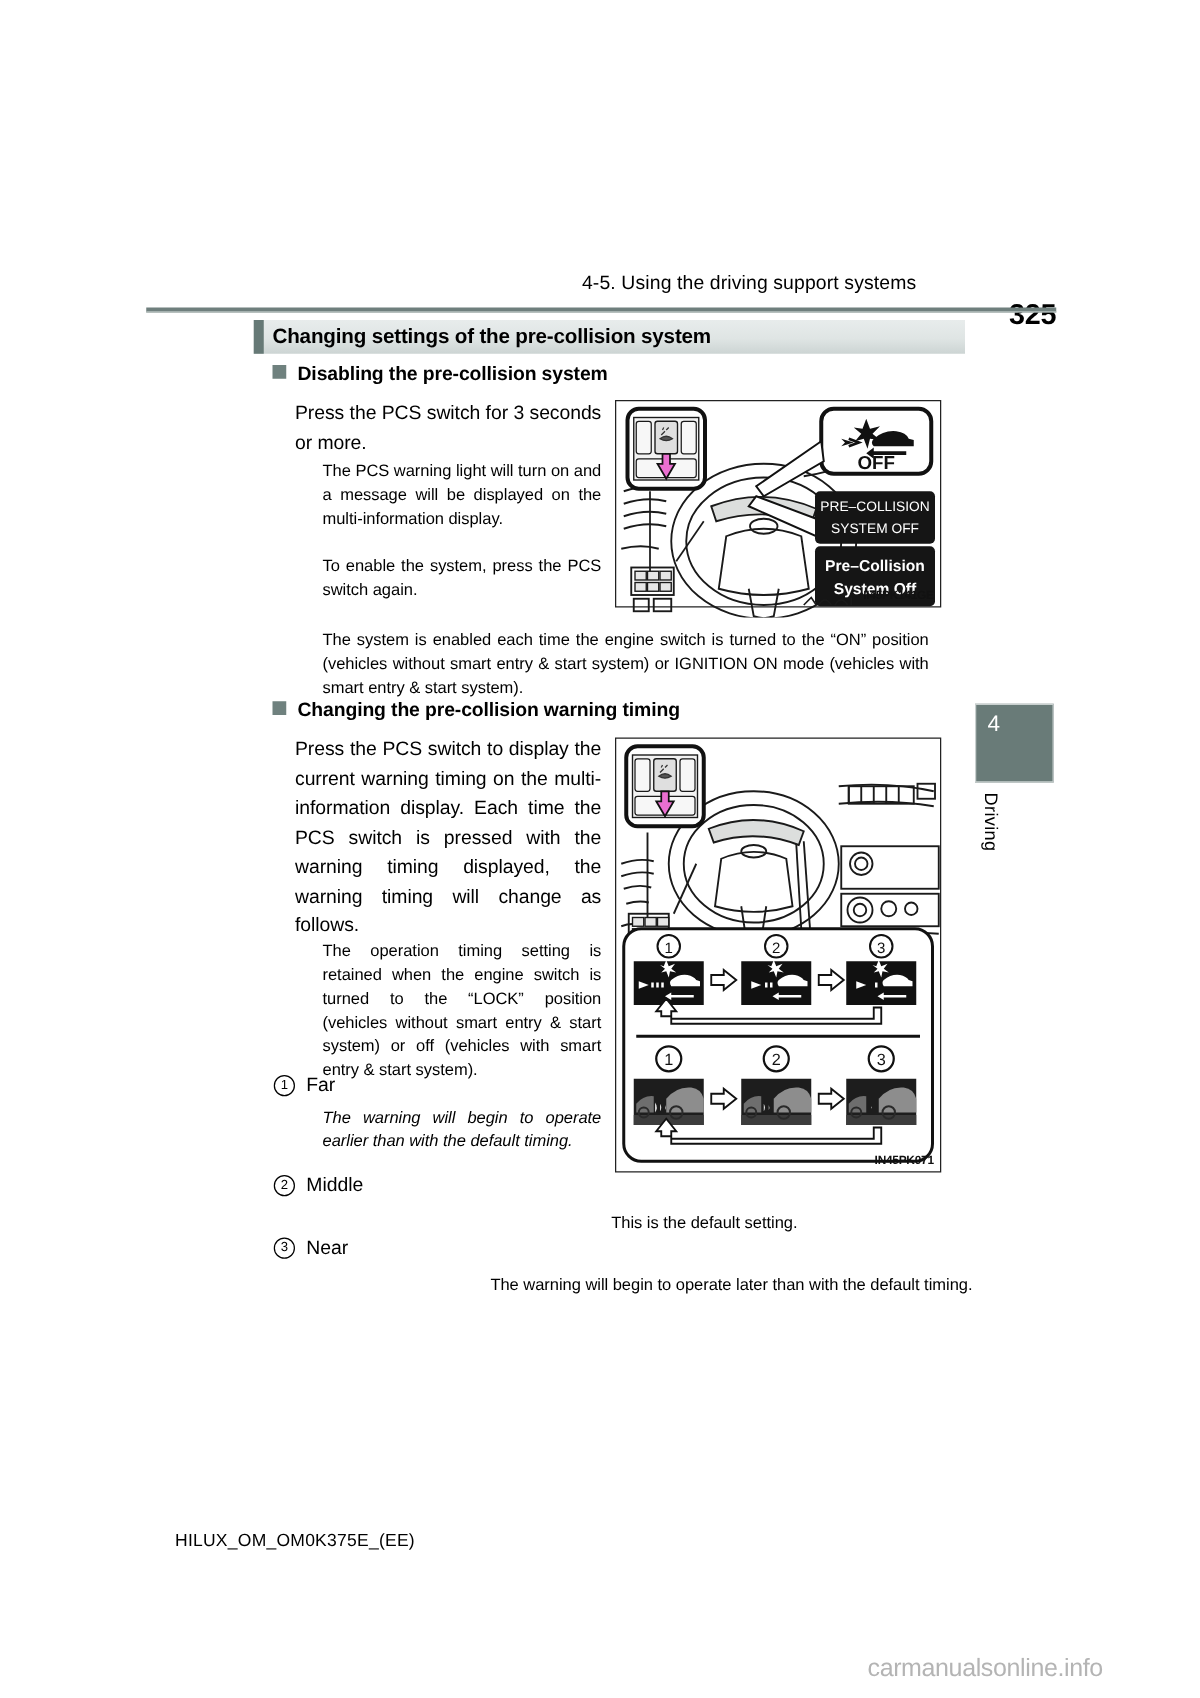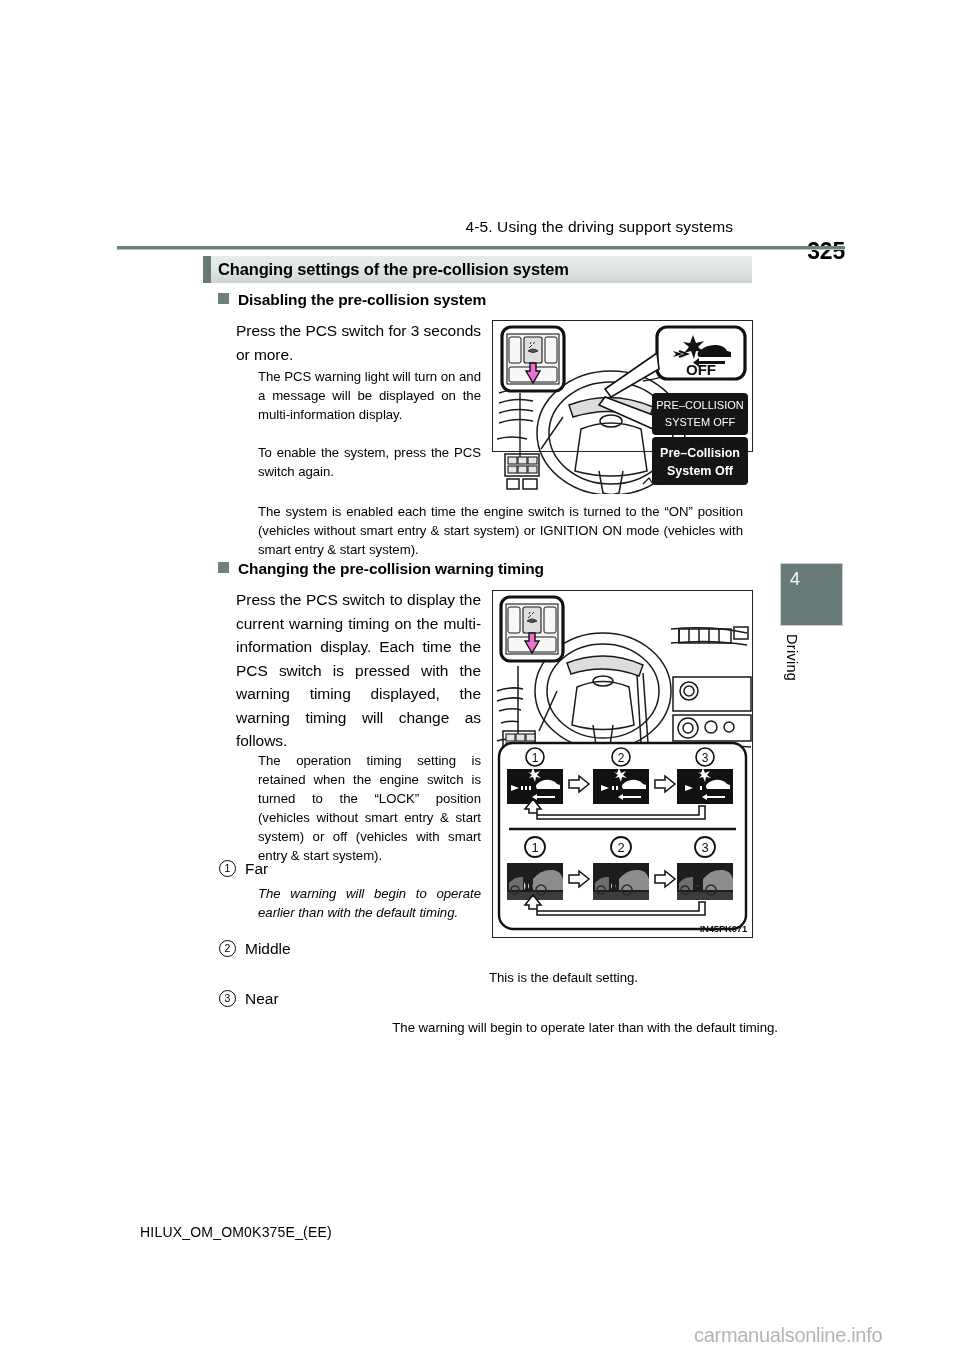--- a/index.html
+++ b/index.html
@@ -83,20 +83,21 @@
   }
 
   
   #section-heading {
     position: absolute;
     left: 203px;
     top: 256px;
     width: 549px;
     height: 27px;
     background: linear-gradient(to bottom, #e8ecec 0%, #dfe5e4 55%, #ccd4d3 100%);
+    padding-left: 20px;
   }
   #section-heading-tab {
     position: absolute;
     left: 0;
     top: 0;
     width: 8px;
     height: 27px;
     background: #667976;
   }
   #section-heading-text {
@@ -199,21 +200,21 @@
     letter-spacing: -0.3px;
   }
 
   
   .figure {
     position: absolute;
     background: #ffffff;
     border: 1.3px solid #222;
     box-sizing: border-box;
   }
-  #figure-1 { left: 492px; top: 320px; width: 261px; height: 132px; }
+  #figure-1 { left: 492px; top: 320px; width: 261px; height: 166px; }
   #figure-2 { left: 492px; top: 590px; width: 261px; height: 348px; }
   .fig-code {
     position: absolute;
     right: 5px;
     bottom: 3px;
     font-size: 9.5px;
     font-weight: bold;
     letter-spacing: -0.2px;
     color: #111;
   }

